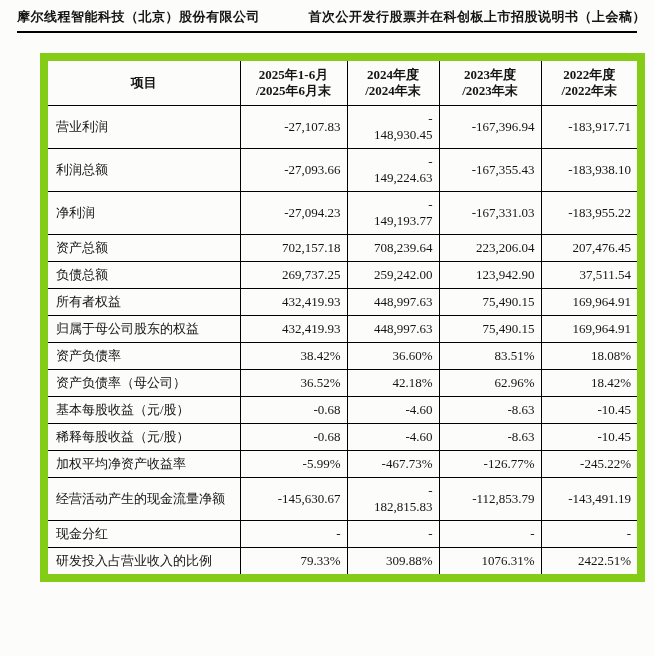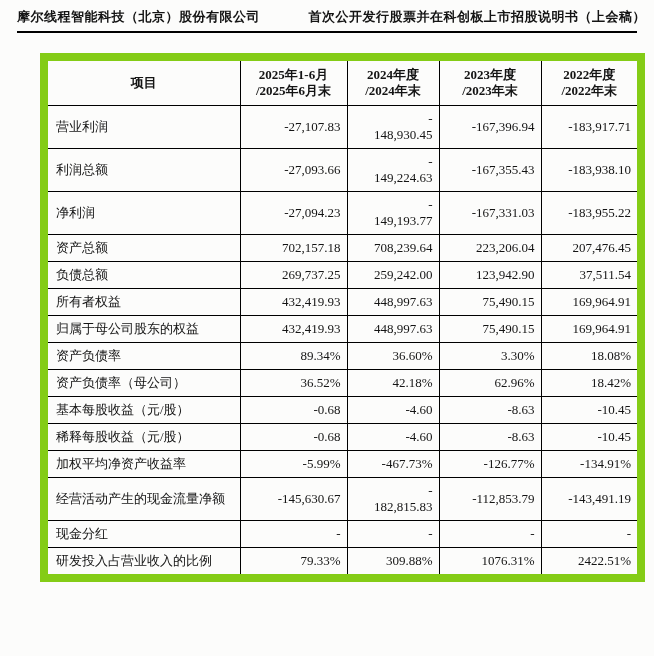--- a/index.html
+++ b/index.html
@@ -144,23 +144,23 @@
         </tr>
         <tr>
           <th class="row-label" scope="row">归属于母公司股东的权益</th>
           <td class="num">432,419.93</td>
           <td class="num">448,997.63</td>
           <td class="num">75,490.15</td>
           <td class="num">169,964.91</td>
         </tr>
         <tr>
           <th class="row-label" scope="row">资产负债率</th>
-          <td class="num">89.34%</td>
+          <td class="num">38.42%</td>
           <td class="num">36.60%</td>
-          <td class="num">3.30%</td>
+          <td class="num">83.51%</td>
           <td class="num">18.08%</td>
         </tr>
         <tr>
           <th class="row-label" scope="row">资产负债率（母公司）</th>
           <td class="num">36.52%</td>
           <td class="num">42.18%</td>
           <td class="num">62.96%</td>
           <td class="num">18.42%</td>
         </tr>
         <tr>
@@ -175,21 +175,21 @@
           <td class="num">-0.68</td>
           <td class="num">-4.60</td>
           <td class="num">-8.63</td>
           <td class="num">-10.45</td>
         </tr>
         <tr>
           <th class="row-label" scope="row">加权平均净资产收益率</th>
           <td class="num">-5.99%</td>
           <td class="num">-467.73%</td>
           <td class="num">-126.77%</td>
-          <td class="num">-134.91%</td>
+          <td class="num">-245.22%</td>
         </tr>
         <tr>
           <th class="row-label" scope="row">经营活动产生的现金流量净额</th>
           <td class="num">-145,630.67</td>
           <td class="num">-
 182,815.83</td>
           <td class="num">-112,853.79</td>
           <td class="num">-143,491.19</td>
         </tr>
         <tr>

